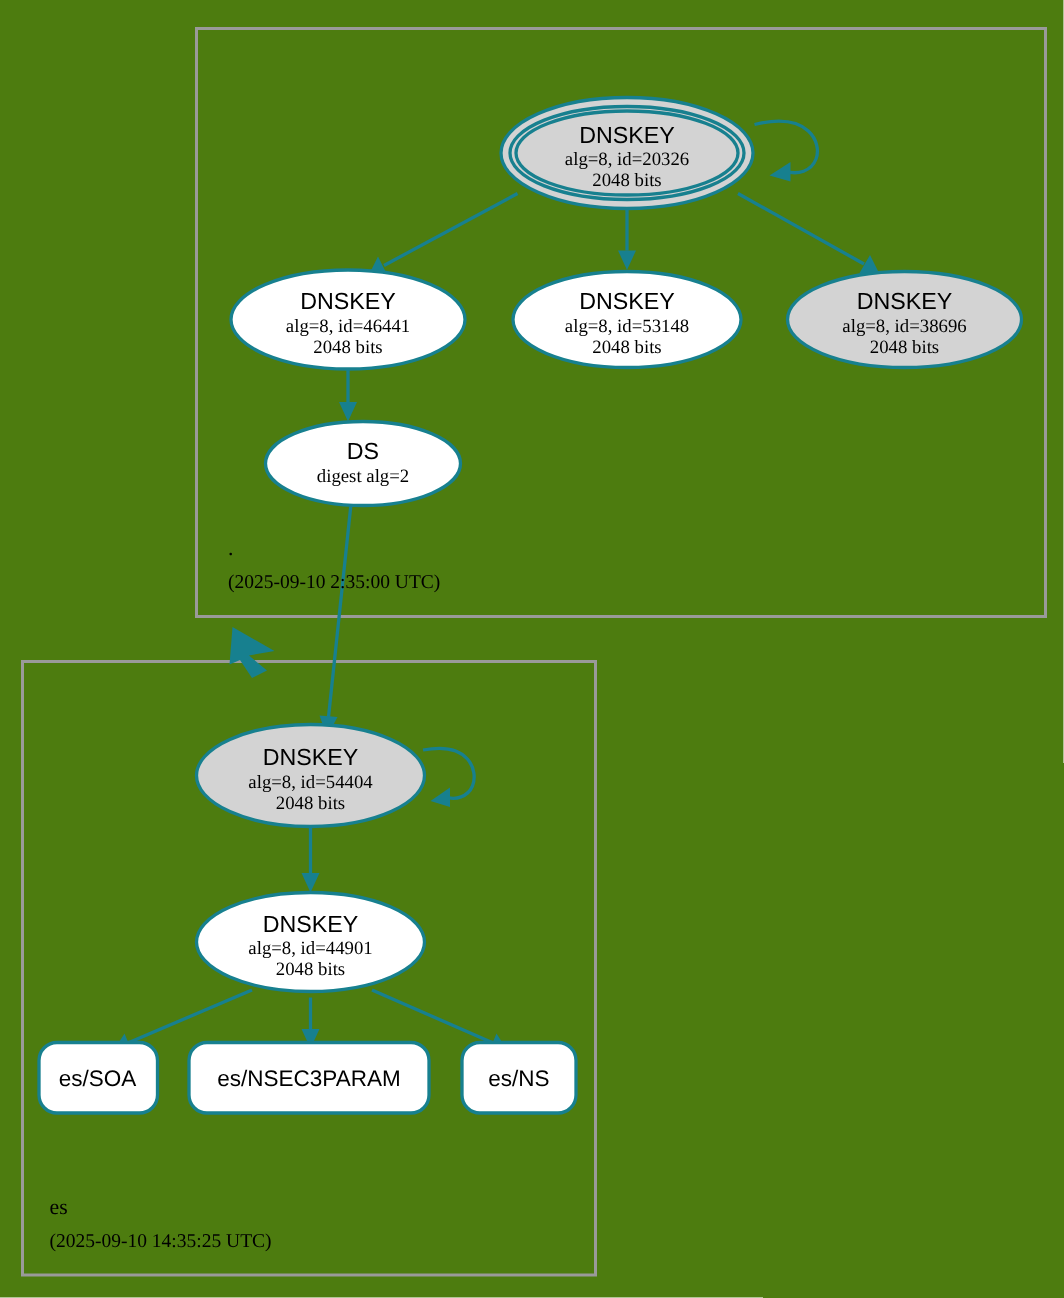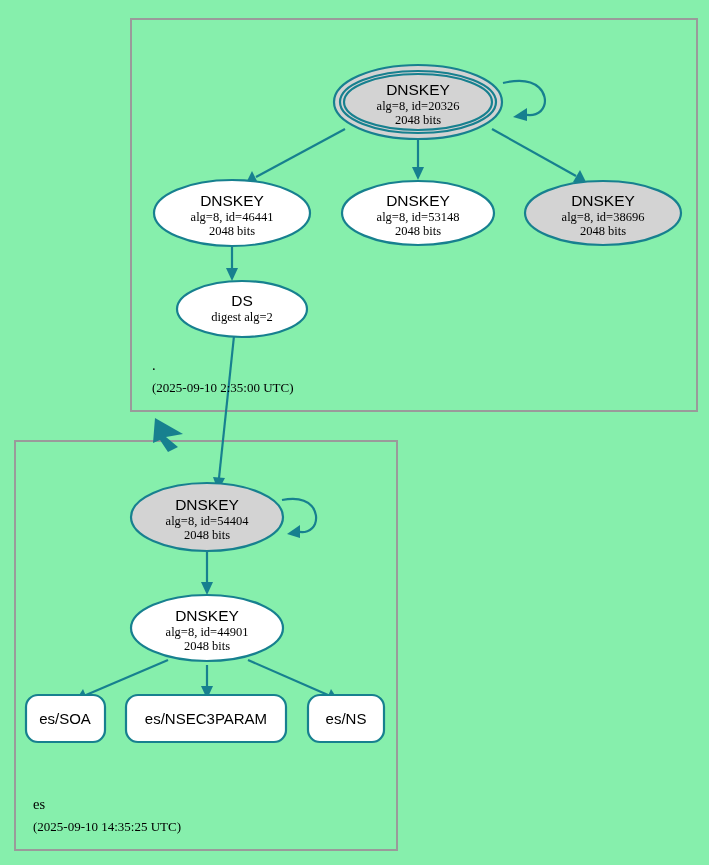--- a/index.html
+++ b/index.html
@@ -4,21 +4,21 @@
 <style>
   html, body {
     margin: 0;
     padding: 0;
     background: #ffffff;
   }
   #canvas {
     position: relative;
     width: 709px;
     height: 865px;
-    background: #86efac;
+    background: #4d7c0f;
     font-family: "Liberation Serif", serif;
     overflow: hidden;
   }
   #graph {
     position: absolute;
     left: 0;
     top: 0;
     width: 709px;
     height: 865px;
   }

